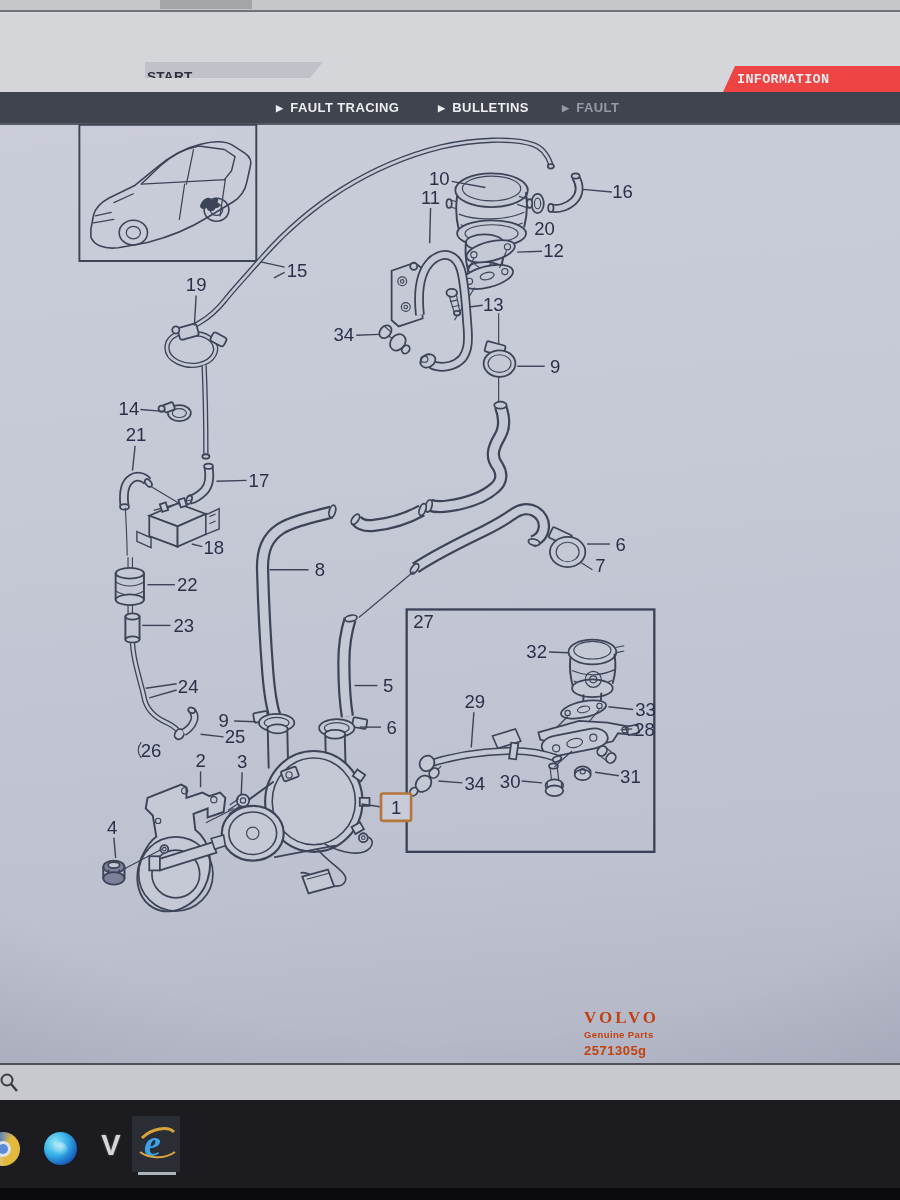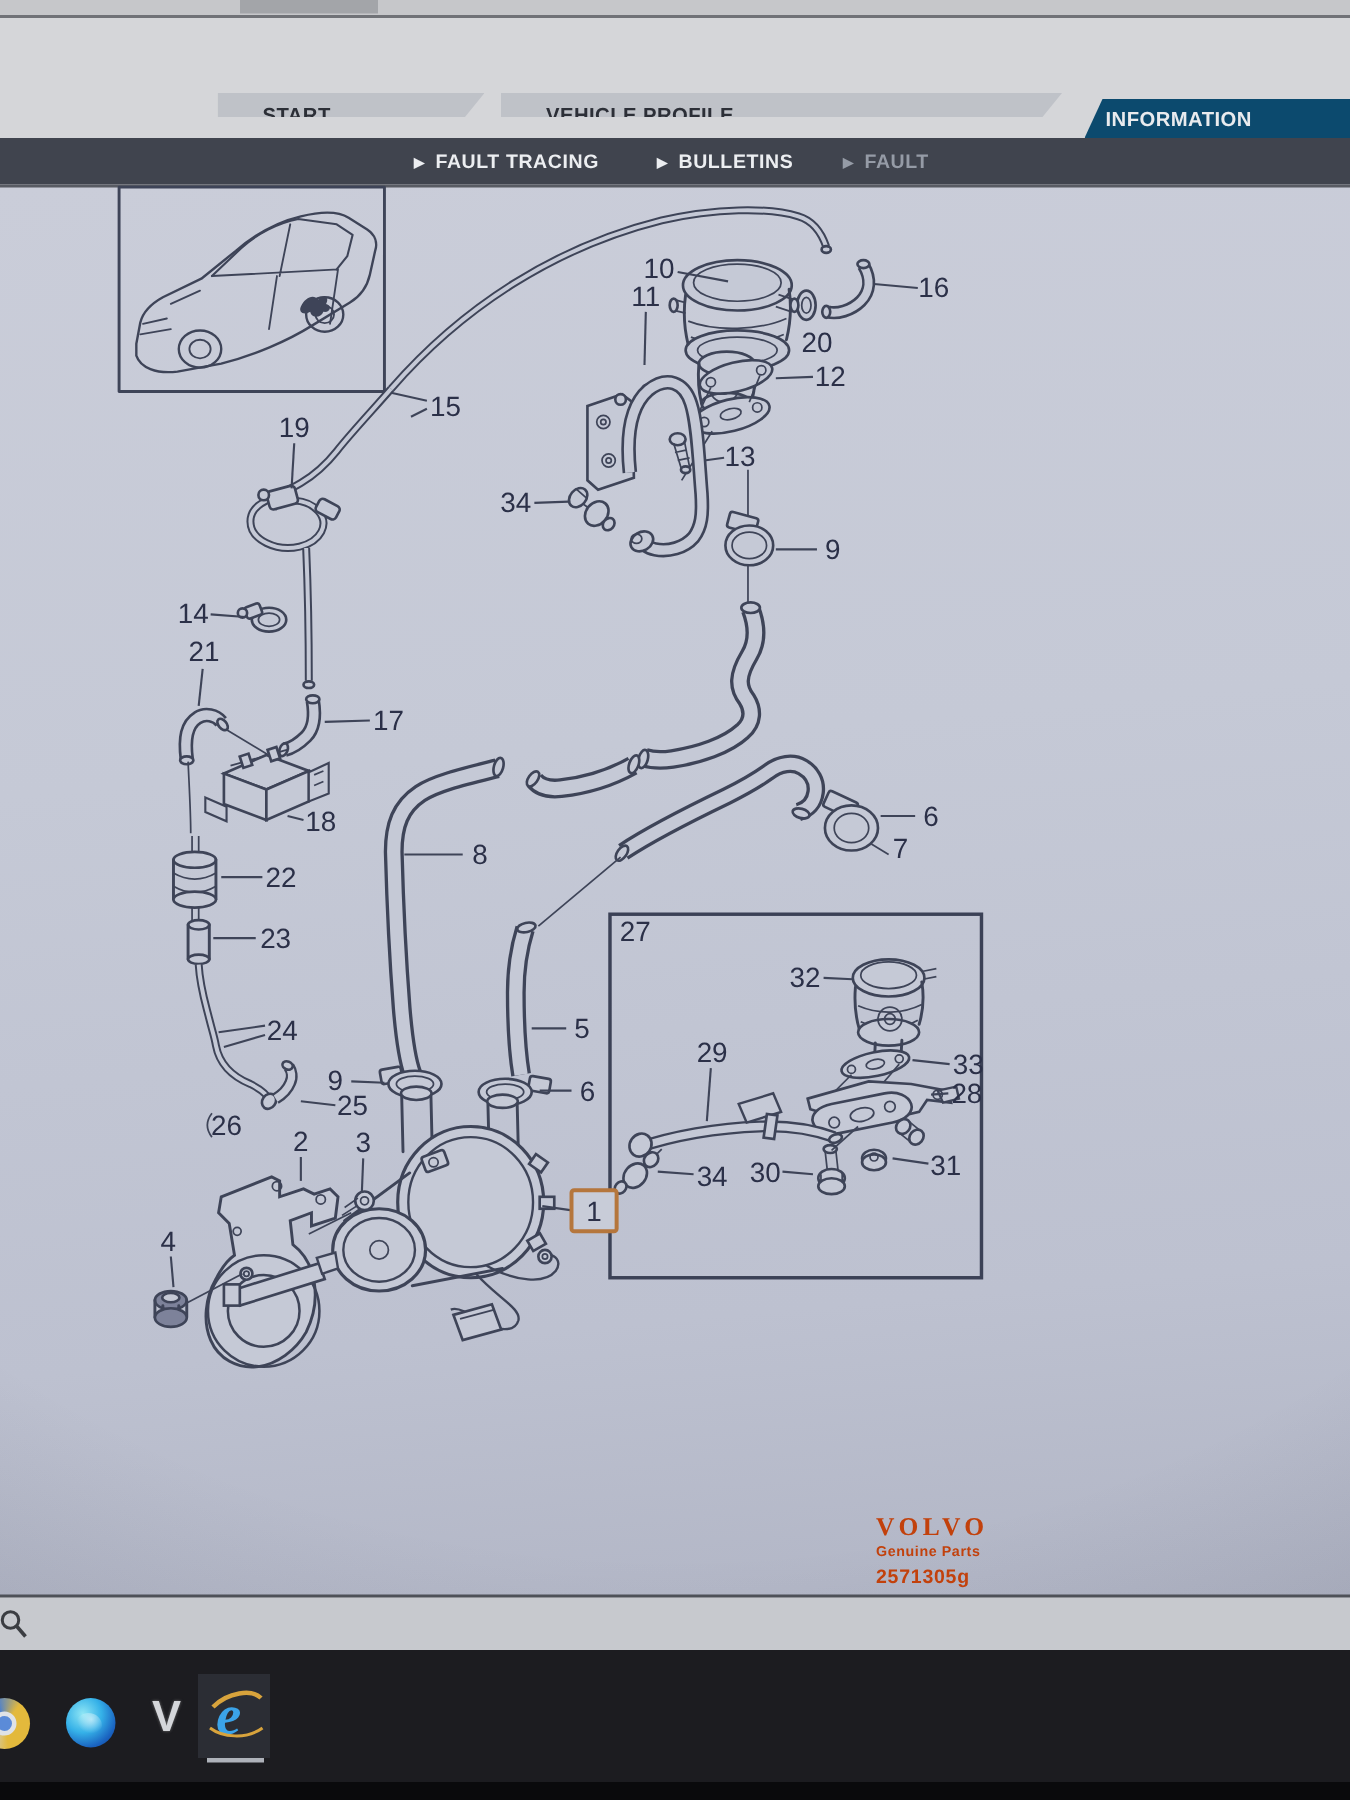--- a/index.html
+++ b/index.html
@@ -7,28 +7,28 @@
          font-family:"Liberation Sans",sans-serif;background:#0e0e10;}
 
   
   .top-strip{position:absolute;left:0;top:0;width:900px;height:10px;background:#c6c7ca;}
   .top-notch{position:absolute;left:160px;top:0;width:92px;height:9px;background:#a3a5a9;}
   .top-line{position:absolute;left:0;top:10px;width:900px;height:2px;background:#707277;}
   .header{position:absolute;left:0;top:12px;width:900px;height:111px;background:#d5d6d9;}
 
   .tab{position:absolute;top:62px;height:16px;background:#bfc2c8;
        color:#2c2f37;font-size:13.5px;font-weight:bold;letter-spacing:.3px;
-       line-height:30px;padding-left:30px;box-sizing:border-box;
+       line-height:30px;padding-left:2px;box-sizing:border-box;
        clip-path:polygon(0 0,100% 0,calc(100% - 13px) 100%,0 100%);}
   .tab-start{left:145px;width:178px;}
   .tab-vp{left:334px;width:374px;}
   .tab-info{position:absolute;left:723px;top:66px;width:177px;height:26px;
-       background:#0c4a6e;color:#e9ebee;font-size:13.5px;font-weight:bold;
+       background:#ef4444;color:#e9ebee;font-size:13.5px;font-weight:bold;
        letter-spacing:.3px;line-height:28px;padding-left:14px;box-sizing:border-box;
-       clip-path:polygon(12px 0,100% 0,100% 100%,0 100%);}
+       clip-path:polygon(12px 0,100% 0,100% 100%,0 100%);font-family:Liberation Mono, monospace;}
   .navbar{position:absolute;left:0;top:92px;width:900px;height:31px;background:#40444e;}
   .nav-item{position:absolute;top:0;height:31px;line-height:31px;color:#eceef1;
        font-size:13px;font-weight:bold;letter-spacing:.4px;white-space:nowrap;}
   .nav-item .arrow{font-size:9px;margin-right:7px;position:relative;top:-1px;}
   .nav-item.dim{color:#959ba6;}
 
   
   .content{position:absolute;left:0;top:123px;width:900px;height:942px;
        background:linear-gradient(175deg,#cacdd9 0%,#c5c9d6 40%,#bdc1d0 78%,#b1b5c5 100%);}
   .content::after{content:"";position:absolute;inset:0;pointer-events:none;
@@ -82,21 +82,20 @@
 <body>
 
 <div id="stage">
 
   <div class="top-strip"></div>
   <div class="top-notch"></div>
   <div class="top-line"></div>
   <div class="header"></div>
 
   <div class="tab tab-start">START</div>
-  <div class="tab tab-vp">VEHICLE PROFILE</div>
   <div class="tab-info">INFORMATION</div>
 
   <div class="navbar">
     <div class="nav-item" style="left:276px"><span class="arrow">▶</span><span>FAULT TRACING</span></div>
     <div class="nav-item" style="left:438px"><span class="arrow">▶</span><span>BULLETINS</span></div>
     <div class="nav-item dim" style="left:562px"><span class="arrow">▶</span><span>FAULT</span></div>
   </div>
 
   <div class="content"></div>
   <div class="content-topline"></div>

